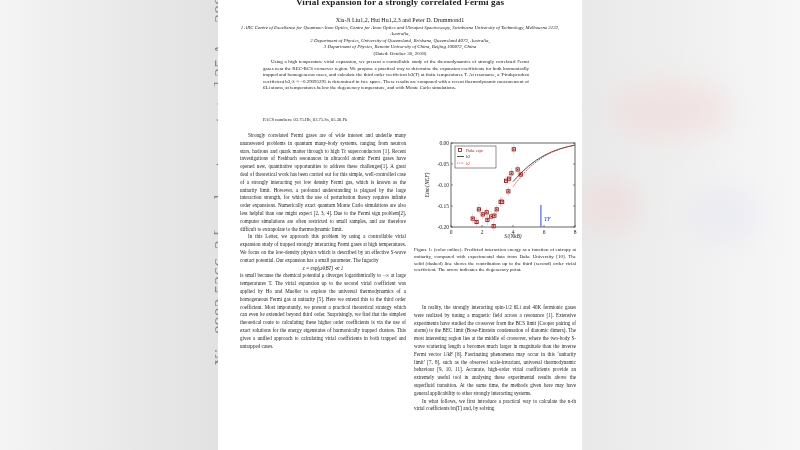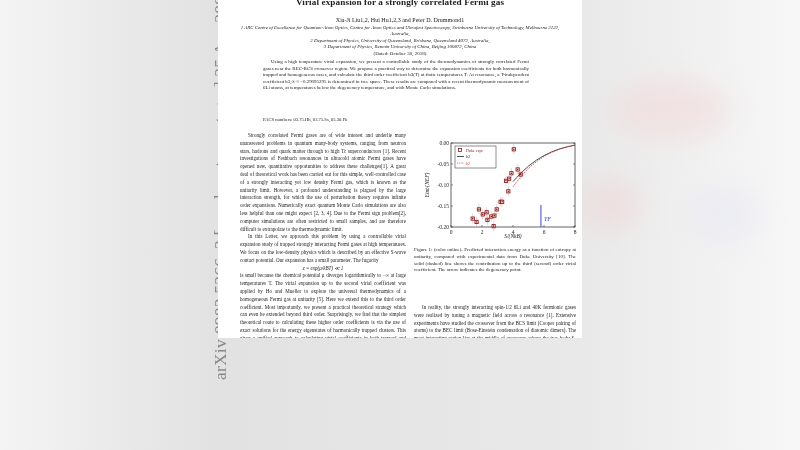--- a/index.html
+++ b/index.html
@@ -1,20 +1,20 @@
 <!DOCTYPE html>
 <html><head>
 <meta charset="utf-8">
 <style>
   html,body{margin:0;padding:0;}
   body{width:800px;height:450px;overflow:hidden;position:relative;
     background:linear-gradient(90deg,#f4f4f4 0%,#e6e6e6 20%,#e2e2e2 27%,#e9e9e9 73%,#f7f7f7 100%);
     font-family:"Liberation Serif","DejaVu Serif",serif;color:#222;}
   .blob{position:absolute;border-radius:50%;filter:blur(14px);opacity:.55;}
-  .page{position:absolute;left:218px;top:0;width:364px;height:338px;background:#fff;overflow:hidden;}
+  .page{position:absolute;left:218px;top:0;width:364px;height:450px;background:#fff;overflow:hidden;}
   .title{position:absolute;top:-3px;left:0;width:364px;text-align:center;font-weight:bold;font-size:9.2px;letter-spacing:.1px;}
   .authors{position:absolute;top:17px;left:0;width:364px;text-align:center;font-size:6px;}
   .affil{position:absolute;top:25px;left:20px;width:324px;text-align:center;font-size:4.9px;font-style:italic;line-height:6.4px;}
   .dated{position:absolute;top:51px;left:0;width:364px;text-align:center;font-size:5px;}
   .abstract{position:absolute;top:59px;left:45px;width:266px;font-size:4.95px;line-height:6.6px;text-align:justify;text-indent:8px;}
   .pacs{position:absolute;top:117px;left:45px;font-size:4.6px;}
   .col{position:absolute;font-size:5.05px;line-height:7.8px;text-align:justify;}
   .col p{margin:0;text-indent:8px;}
   .col.left{left:22px;top:132px;width:166px;}
   .col.right{left:196px;top:304px;width:162px;}

